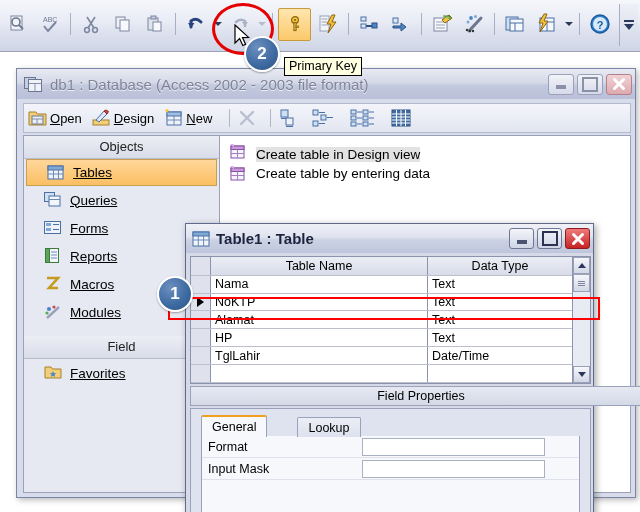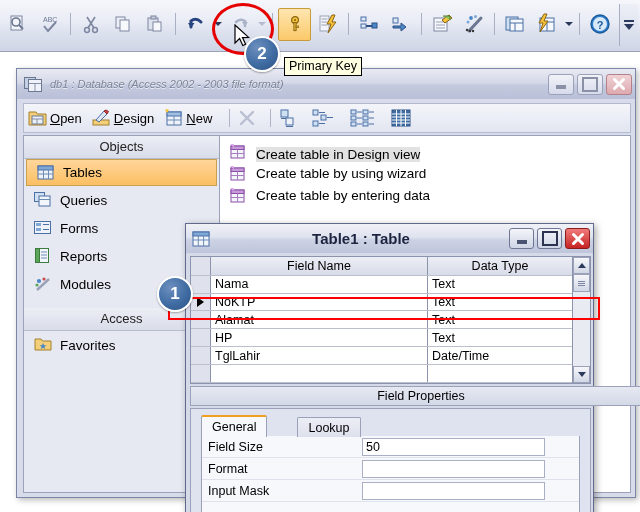--- a/index.html
+++ b/index.html
@@ -72,22 +72,22 @@
     border:1px solid #7b85a5;
     box-sizing:border-box;
     box-shadow:2px 2px 6px rgba(0,0,0,.28);
   }
   #dbtitle{
     height:30px;width:100%;box-sizing:border-box;
     background:linear-gradient(to bottom,#e8eaf2 0%,#d5d9e8 45%,#c3c9de 55%,#b9c0d8 100%);
     display:flex;align-items:center;padding:0 3px 0 7px;
   }
   #dbtitle .t{
-    flex:1;font-size:11px;color:#7e8498;margin-left:7px;
-    text-shadow:0 1px 0 rgba(255,255,255,.7);white-space:nowrap;font-style:italic;
+    flex:1;font-size:15px;color:#7e8498;margin-left:7px;
+    text-shadow:0 1px 0 rgba(255,255,255,.7);white-space:nowrap;
   }
   .wbtn{
     width:26px;height:21px;margin-left:3px;box-sizing:border-box;
     border:1px solid #9aa1b8;border-radius:3px;
     background:linear-gradient(to bottom,#f2f3f8,#d6daea);
     display:flex;align-items:center;justify-content:center;position:relative;
   }
   .wbtn.close{background:linear-gradient(to bottom,#f0d3d6,#dda9ae);border-color:#b48089;}
   #dbtoolbar{
     position:absolute;left:6px;top:34px;width:608px;height:30px;
@@ -108,21 +108,21 @@
   #objpane{
     width:196px;background:#e6e9f2;border-right:1px solid #9aa1b8;
     box-sizing:border-box;position:relative;
   }
   .pane-hdr{
     height:22px;line-height:22px;text-align:center;font-size:13px;color:#222;
     background:linear-gradient(to bottom,#eceef5,#d9dde9);
     border-bottom:1px solid #b8bdcd;
   }
   .obj-item{
-    height:28px;display:flex;align-items:center;padding-left:10px;font-size:13.5px;color:#000;
+    height:28px;display:flex;align-items:center;padding-left:20px;font-size:13.5px;color:#000;text-decoration:underline;
   }
   .obj-item.sel{
     background:linear-gradient(to bottom,#ffd69a,#fbbf63);
     border:1px solid #c9a050;box-sizing:border-box;margin:0 2px;height:27px;
   }
   .obj-ico{width:17px;height:16px;margin-right:9px;flex:none;}
   #objsplit{height:10px;}
   #listpane{flex:1;background:#fff;position:relative;}
   .cr-item{height:22px;display:flex;align-items:center;padding-left:10px;font-size:13.5px;}
   .cr-item .ci{width:16px;height:15px;margin-right:10px;flex:none;}
@@ -130,21 +130,21 @@
 
   
   #tblwin{
     position:absolute;left:185px;top:223px;width:409px;height:295px;
     background:#d6dae8;border:1px solid #5f6a8c;box-sizing:border-box;
     box-shadow:2px 2px 7px rgba(0,0,0,.35);z-index:40;
   }
   #tbltitle{
     height:29px;box-sizing:border-box;
     background:linear-gradient(to bottom,#f0f1f7 0%,#dfe3ef 45%,#ccd2e4 55%,#bfc6dc 100%);
-    display:flex;align-items:center;padding:0 3px 0 6px;text-align:center;
+    display:flex;align-items:center;padding:0 3px 0 6px;
   }
   #tbltitle .t{flex:1;font-size:15px;font-weight:bold;color:#1d2440;margin-left:6px;}
   .wbtn2{
     width:25px;height:21px;margin-left:3px;box-sizing:border-box;
     border:1px solid #6f7794;border-radius:3px;
     background:linear-gradient(to bottom,#f4f5f9,#cfd5e6);
     display:flex;align-items:center;justify-content:center;
   }
   .wbtn2.close{background:linear-gradient(to bottom,#f07b7b,#c62323);border-color:#8e1b1b;}
 
@@ -548,36 +548,44 @@
               <rect x="1.5" y="0.5" width="4" height="14" fill="#5aa75a" stroke="#3d7a3d"></rect>
               <line x1="7" y1="4" x2="13" y2="4" stroke="#6b8cb5"></line>
               <line x1="7" y1="7" x2="13" y2="7" stroke="#6b8cb5"></line>
               <line x1="7" y1="10" x2="13" y2="10" stroke="#6b8cb5"></line>
             </svg>
         </span>
         <span>Reports</span>
       </div>
 
 
+      <div class="obj-item">
+        <span class="obj-ico">
+          <svg width="17" height="15" viewBox="0 0 17 15">
+              <path d="M3 2 L14 2 L5 12 L14 12" fill="none" stroke="#c59a20" stroke-width="2.6"></path>
+            </svg>
+        </span>
+        <span>Macros</span>
+      </div>
 
       <div class="obj-item">
         <span class="obj-ico">
           <svg width="19" height="16" viewBox="0 0 19 16">
               <line x1="3" y1="14" x2="15" y2="3" stroke="#9aa1b8" stroke-width="2.4"></line>
               <circle cx="5" cy="5" r="2.1" fill="#4a86c8"></circle>
               <circle cx="10" cy="3" r="1.6" fill="#cf4b4b"></circle>
               <circle cx="3" cy="9" r="1.6" fill="#5aa75a"></circle>
             </svg>
         </span>
         <span>Modules</span>
       </div>
 
       <div id="objsplit"></div>
 
-      <div class="pane-hdr">Access</div>
+      <div class="pane-hdr">Field</div>
       <div class="obj-item">
         <span class="obj-ico">
           <svg width="18" height="15" viewBox="0 0 18 15">
               <path d="M1 2 L7 2 L8.5 4 L17 4 L17 13 L1 13 Z" fill="#f3cf7a" stroke="#a6802c"></path>
               <path d="M9 6 L10 8.3 L12.4 8.3 L10.5 9.8 L11.2 12 L9 10.7 L6.8 12 L7.5 9.8 L5.6 8.3 L8 8.3 Z" fill="#4a86c8"></path>
             </svg>
         </span>
         <span>Favorites</span>
       </div>
     </div>
@@ -588,32 +596,20 @@
         <span class="ci">
           <svg width="16" height="15" viewBox="0 0 16 15">
               <rect x="1" y="2" width="13" height="12" fill="#f2f6fb" stroke="#8a4fa8"></rect>
               <rect x="1" y="2" width="13" height="3.5" fill="#c79ad8" stroke="#8a4fa8"></rect>
               <line x1="7.5" y1="5.5" x2="7.5" y2="14" stroke="#a97bc0"></line>
               <line x1="1" y1="9.5" x2="14" y2="9.5" stroke="#a97bc0"></line>
               <path d="M0 0 L4 0 L4 3 Z" fill="#e0b0f0"></path>
             </svg>
         </span>
         <span class="txt">Create table in Design view</span>
-      </div>
-      <div class="cr-item">
-        <span class="ci">
-          <svg width="16" height="15" viewBox="0 0 16 15">
-              <rect x="1" y="2" width="13" height="12" fill="#f2f6fb" stroke="#8a4fa8"></rect>
-              <rect x="1" y="2" width="13" height="3.5" fill="#c79ad8" stroke="#8a4fa8"></rect>
-              <line x1="7.5" y1="5.5" x2="7.5" y2="14" stroke="#a97bc0"></line>
-              <line x1="1" y1="9.5" x2="14" y2="9.5" stroke="#a97bc0"></line>
-              <path d="M0 0 L4 0 L4 3 Z" fill="#e0b0f0"></path>
-            </svg>
-        </span>
-        <span class="txt">Create table by using wizard</span>
       </div>
       <div class="cr-item">
         <span class="ci">
           <svg width="16" height="15" viewBox="0 0 16 15">
               <rect x="1" y="2" width="13" height="12" fill="#f2f6fb" stroke="#8a4fa8"></rect>
               <rect x="1" y="2" width="13" height="3.5" fill="#c79ad8" stroke="#8a4fa8"></rect>
               <line x1="7.5" y1="5.5" x2="7.5" y2="14" stroke="#a97bc0"></line>
               <line x1="1" y1="9.5" x2="14" y2="9.5" stroke="#a97bc0"></line>
               <path d="M0 0 L4 0 L4 3 Z" fill="#e0b0f0"></path>
             </svg>
@@ -646,21 +642,21 @@
           <path d="M2.5 2.5 L11.5 11.5 M11.5 2.5 L2.5 11.5" stroke="#ffffff" stroke-width="3" stroke-linecap="round"></path>
         </svg>
     </div>
   </div>
 
   <div id="grid">
     <div id="gridmain">
 
       <div class="grow ghdr">
         <div class="gsel"></div>
-        <div class="gc1">Field Name</div>
+        <div class="gc1">Table Name</div>
         <div class="gc2">Data Type</div>
       </div>
 
       <div class="grow">
         <div class="gsel"></div>
         <div class="gc1">Nama</div>
         <div class="gc2">Text</div>
       </div>
 
       <div class="grow">
@@ -716,24 +712,20 @@
 
   <div id="fpbar">Field Properties</div>
 
   <div id="fppanel">
     <div id="tabs">
       <div class="tab active">General</div>
       <div class="tab">Lookup</div>
     </div>
     <div id="proprows">
       <div class="prow">
-        <div class="pname">Field Size</div>
-        <div class="pval">50</div>
-      </div>
-      <div class="prow">
         <div class="pname">Format</div>
         <div class="pval"></div>
       </div>
       <div class="prow">
         <div class="pname">Input Mask</div>
         <div class="pval"></div>
       </div>
     </div>
   </div>
 </div>

